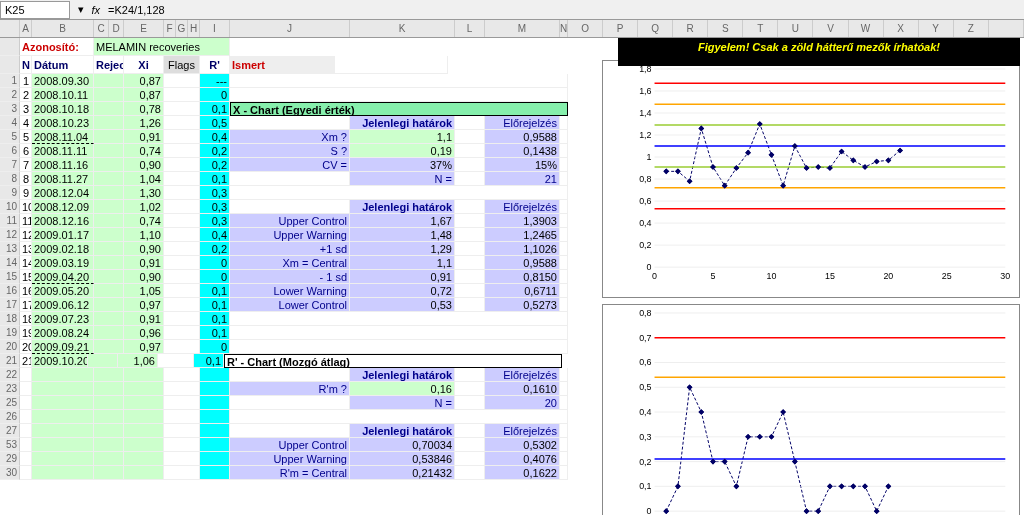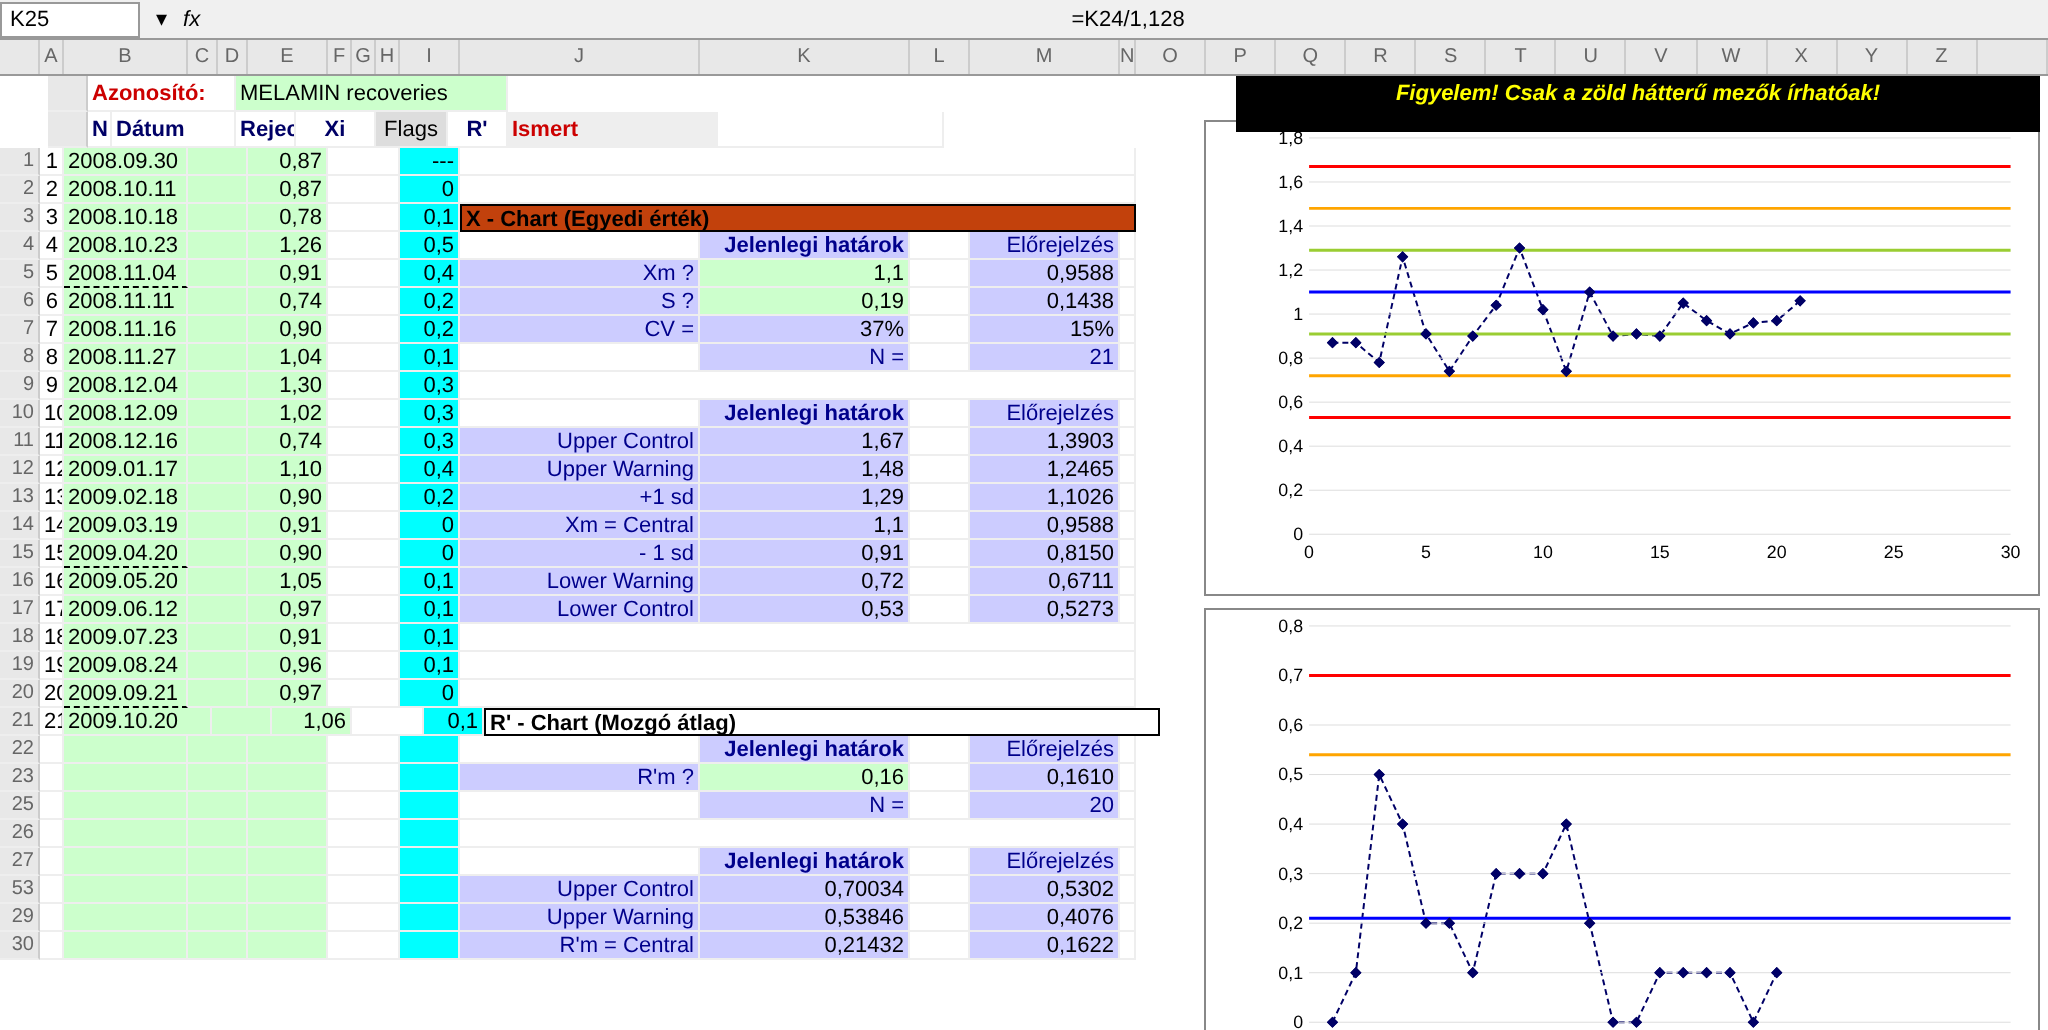--- a/index.html
+++ b/index.html
@@ -1,35 +1,35 @@
 <!DOCTYPE html>
 <html><head>
 <meta charset="utf-8">
 <style>
   * { box-sizing: border-box; margin: 0; padding: 0; }
   body { font-family: Arial, sans-serif; font-size: 11px; background: #fff; }
   
   .formula-bar { display: flex; align-items: center; border-bottom: 1px solid #999; height: 20px; background: #f0f0f0; }
   .name-box { width: 70px; border: 1px solid #999; background: #fff; padding: 2px 4px; margin-right: 4px; }
   .fx-label { font-style: italic; margin: 0 4px; }
-  .formula-input { flex: 1; padding: 2px 4px; text-align: center; }
+  .formula-input { flex: 1; padding: 2px 4px; }
   
   .col-headers { display: flex; background: #e8e8e8; border-bottom: 1px solid #999; height: 18px; }
   .col-headers .rh { width: 20px; border-right: 1px solid #ccc; }
   .col-headers .ch { text-align: center; border-right: 1px solid #ccc; color: #666; font-size: 10px; line-height: 18px; }
   
   .main { display: flex; }
   .left { flex: 0 0 598px; }
   .right { flex: 1; padding: 4px; }
   
   .row { display: flex; height: 14px; }
   .rowh { width: 20px; background: #e8e8e8; text-align: right; padding-right: 2px; color: #666; font-size: 10px; border-right: 1px solid #ccc; border-bottom: 1px solid #eee; line-height: 14px; }
   .cell { border-right: 1px solid #eee; border-bottom: 1px solid #eee; padding: 0 2px; line-height: 14px; overflow: hidden; white-space: nowrap; }
   
-  .hdr-row { height: 18px; margin-left: 24px; }
+  .hdr-row { height: 18px; }
   .hdr-row .cell, .hdr-row .rowh { line-height: 18px; }
   
   .red-bold { color: #c00; font-weight: bold; }
   .blue-bold { color: #006; font-weight: bold; }
   .yellow-bg { background: #ffff99; }
   .black-bg { background: #000; color: #ffff00; font-style: italic; font-weight: bold; text-align: center; }
   .green-bg { background: #ccffcc; }
   .cyan-bg { background: #00ffff; }
   .lav-bg { background: #ccccff; }
   .r-align { text-align: right; }
@@ -127,21 +127,21 @@
         <div class="cell " style="width: 338px;"></div>
       </div>
       <div class="row">
         <div class="rowh">3</div>
         <div class="cell r-align" style="width: 12px;">3</div>
         <div class="cell green-bg" style="width: 62px;">2008.10.18</div>
         <div class="cell green-bg" style="width: 30px;"></div>
         <div class="cell green-bg r-align" style="width: 40px;">0,78</div>
         <div class="cell " style="width: 36px;"></div>
         <div class="cell cyan-bg r-align" style="width: 30px;">0,1</div>
-        <div class="cell bold" style="width: 338px; border: 1px solid rgb(0, 0, 0); background: #c2410c;">X - Chart (Egyedi érték)</div>
+        <div class="cell bold" style="width: 338px; border: 1px solid rgb(0, 0, 0); background: #86efac;">X - Chart (Egyedi érték)</div>
       </div>
       <div class="row">
         <div class="rowh">4</div>
         <div class="cell r-align" style="width: 12px;">4</div>
         <div class="cell green-bg" style="width: 62px;">2008.10.23</div>
         <div class="cell green-bg" style="width: 30px;"></div>
         <div class="cell green-bg r-align" style="width: 40px;">1,26</div>
         <div class="cell " style="width: 36px;"></div>
         <div class="cell cyan-bg r-align" style="width: 30px;">0,5</div>
         <div class="cell " style="width: 120px;"></div>
@@ -354,21 +354,21 @@
         <div class="cell green-bg" style="width: 62px; border-bottom: 1px dashed rgb(0, 0, 0);">2009.09.21</div>
         <div class="cell green-bg" style="width: 30px;"></div>
         <div class="cell green-bg r-align" style="width: 40px;">0,97</div>
         <div class="cell " style="width: 36px;"></div>
         <div class="cell cyan-bg r-align" style="width: 30px;">0</div>
         <div class="cell " style="width: 338px;"></div>
       </div>
       <div class="row">
         <div class="rowh">21</div>
         <div class="cell r-align" style="width: 12px;">21</div>
-        <div class="cell green-bg" style="width: 74px;">2009.10.20</div>
+        <div class="cell green-bg" style="width: 56px;">2009.10.20</div>
         <div class="cell green-bg" style="width: 30px;"></div>
         <div class="cell green-bg r-align" style="width: 40px;">1,06</div>
         <div class="cell " style="width: 36px;"></div>
         <div class="cell cyan-bg r-align" style="width: 30px;">0,1</div>
         <div class="cell bold" style="width: 338px; border: 1px solid rgb(0, 0, 0); background: rgb(255, 255, 255);">R' - Chart (Mozgó átlag)</div>
       </div>
       <div class="row">
         <div class="rowh">22</div>
         <div class="cell " style="width: 12px;"></div>
         <div class="cell green-bg" style="width: 62px;"></div>

